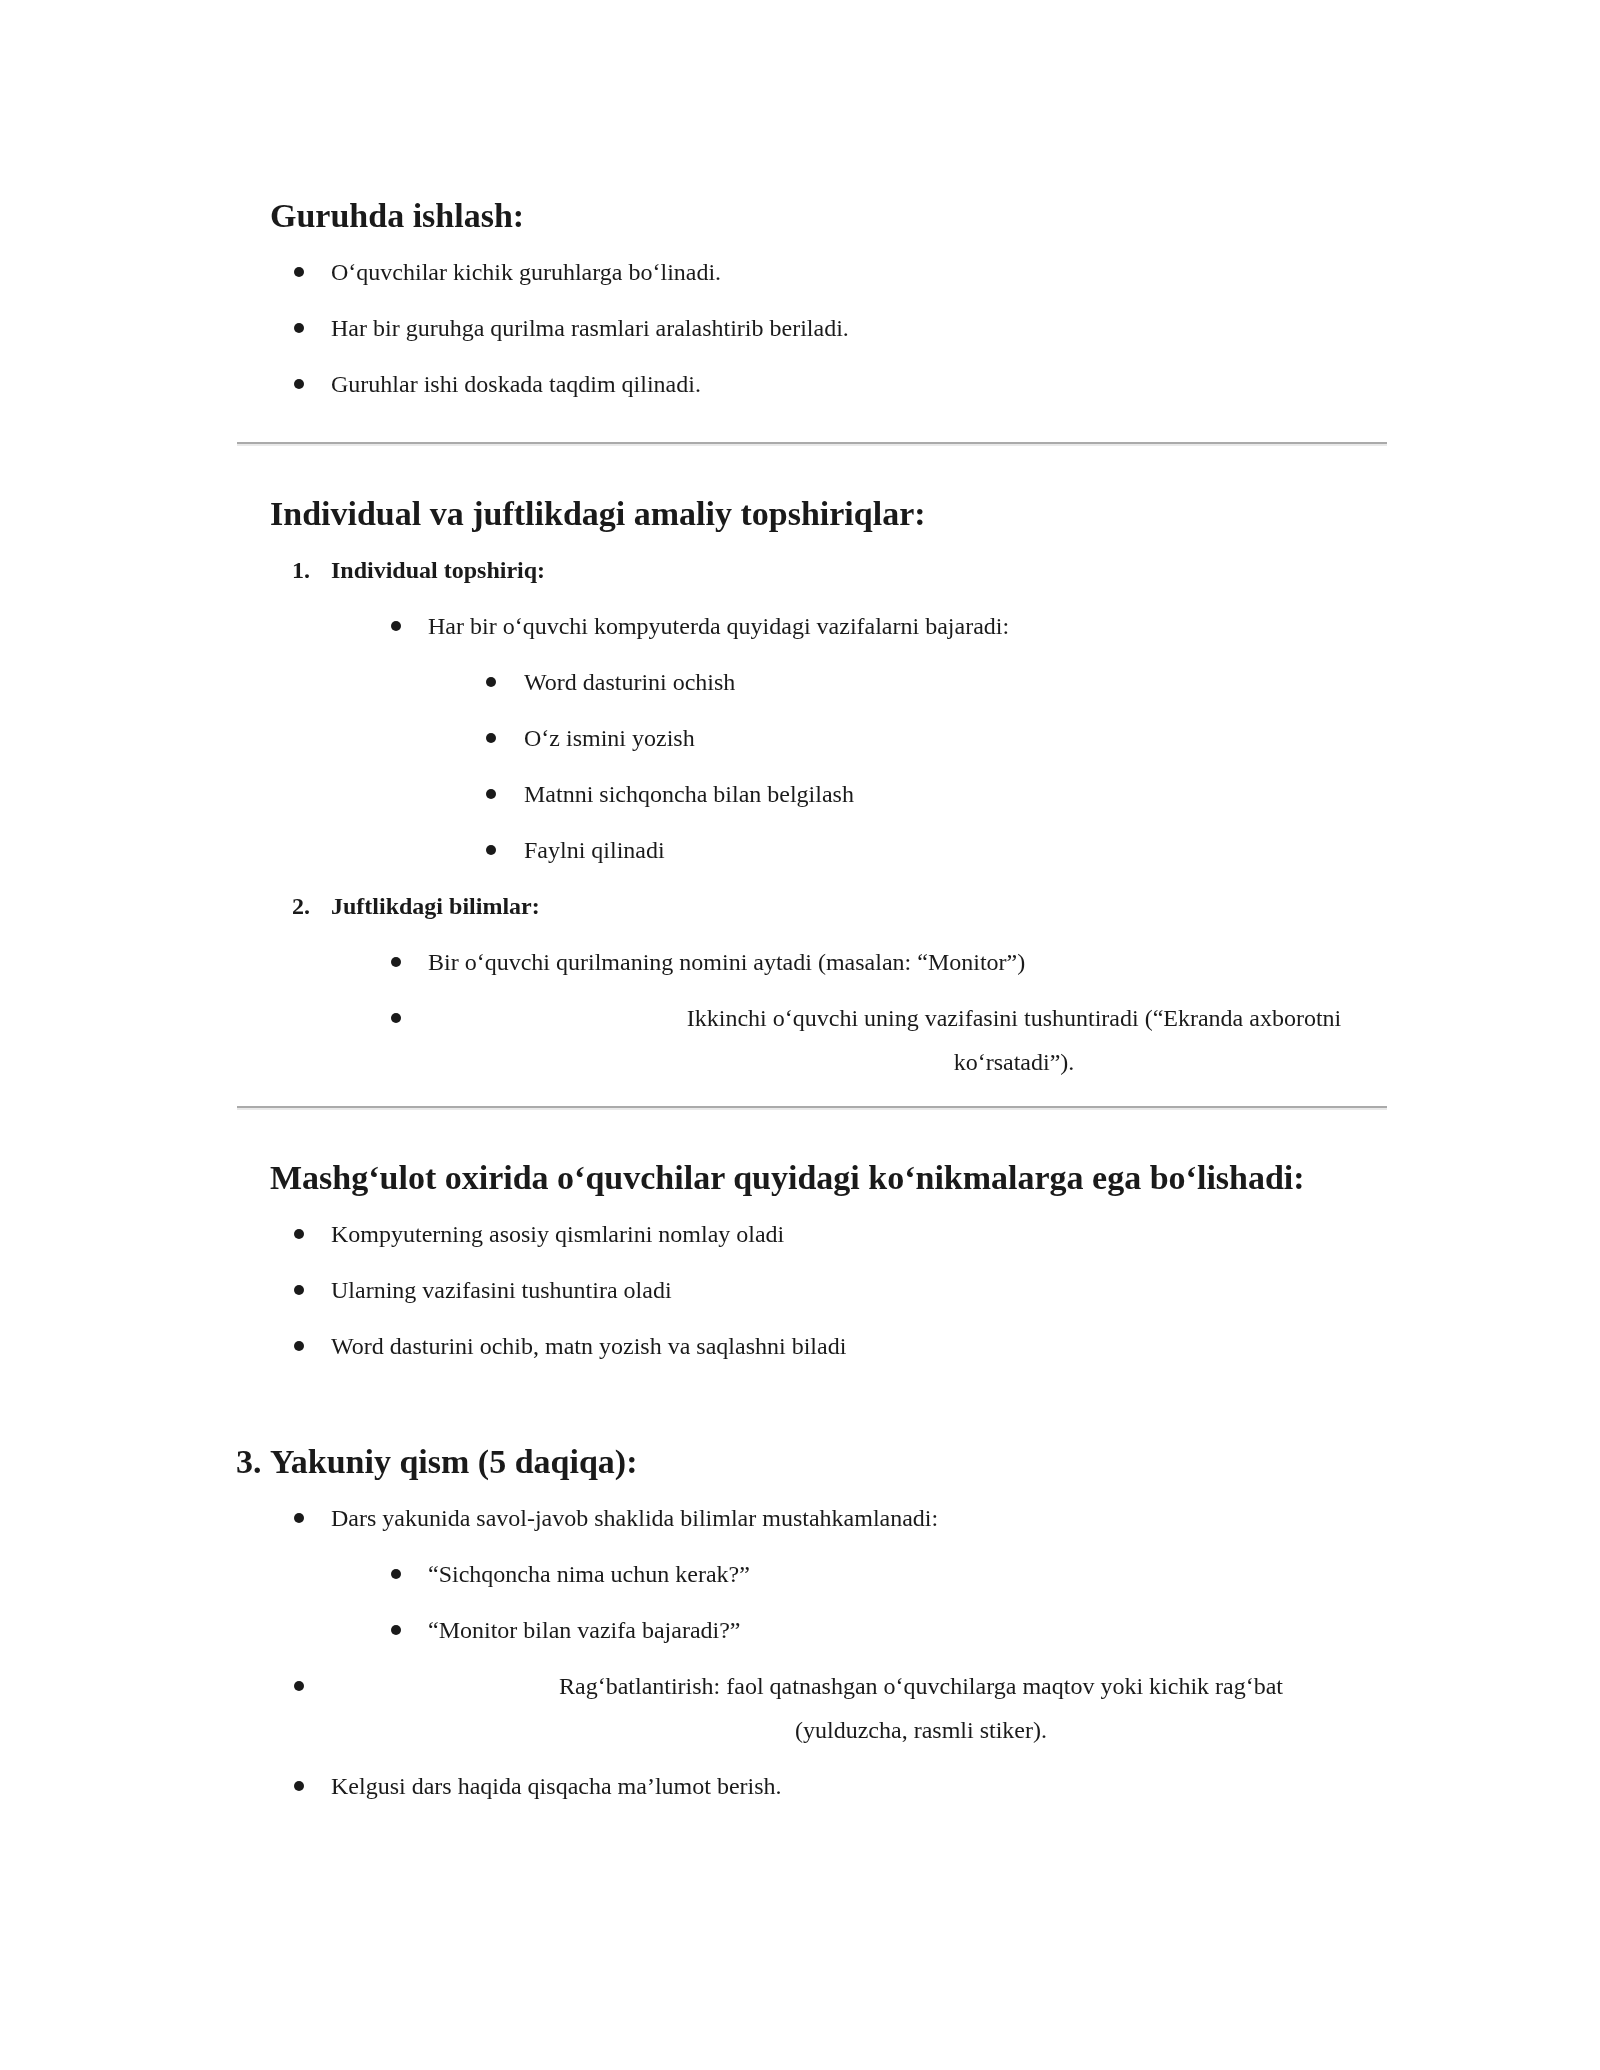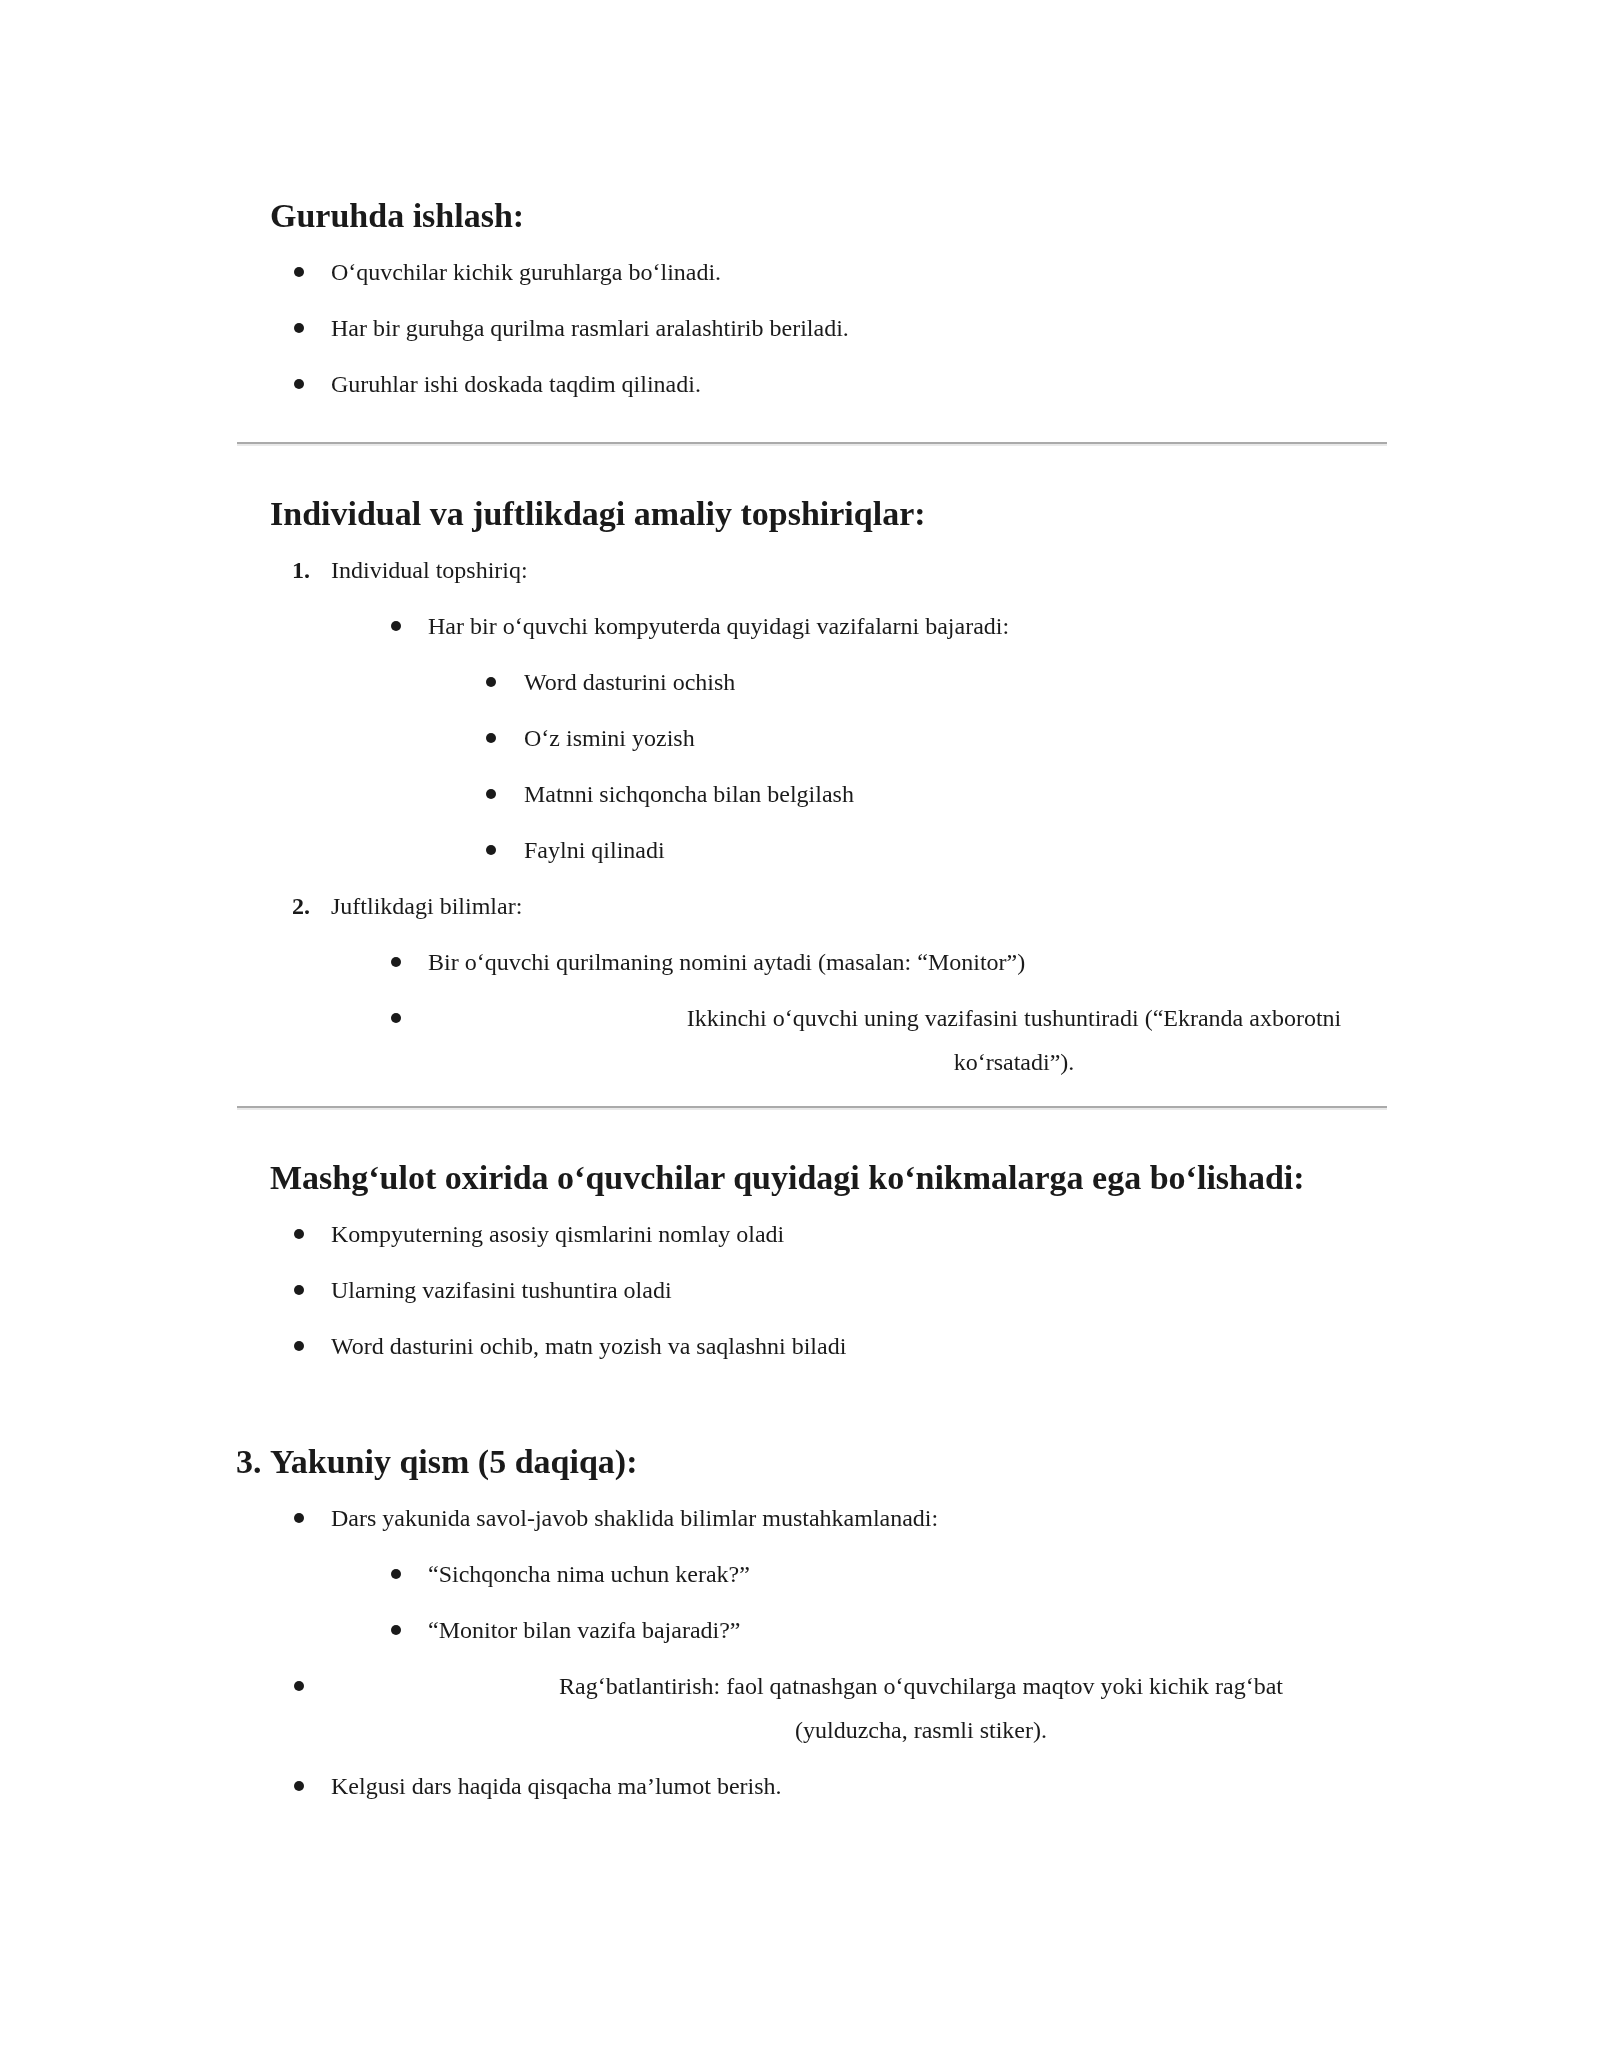--- a/index.html
+++ b/index.html
@@ -23,21 +23,21 @@
     position: relative;
     margin: 0 0 12px 270px;
     font-size: 24px;
     line-height: 44px;
     max-width: 1180px;
   }
   .heading {
     font-weight: 700;
     font-size: 34px;
   }
-  .bold { font-weight: 400; text-align: right; }
+  .bold { font-weight: 700; text-align: right; }
   
   .l1 { padding-left: 61px; }
   .l2 { padding-left: 158px; }
   .l3 { padding-left: 254px; font-family: Liberation Serif, serif; }
   .dot {
     position: absolute;
     top: 17px;
     width: 10px;
     height: 10px;
     border-radius: 50%;

